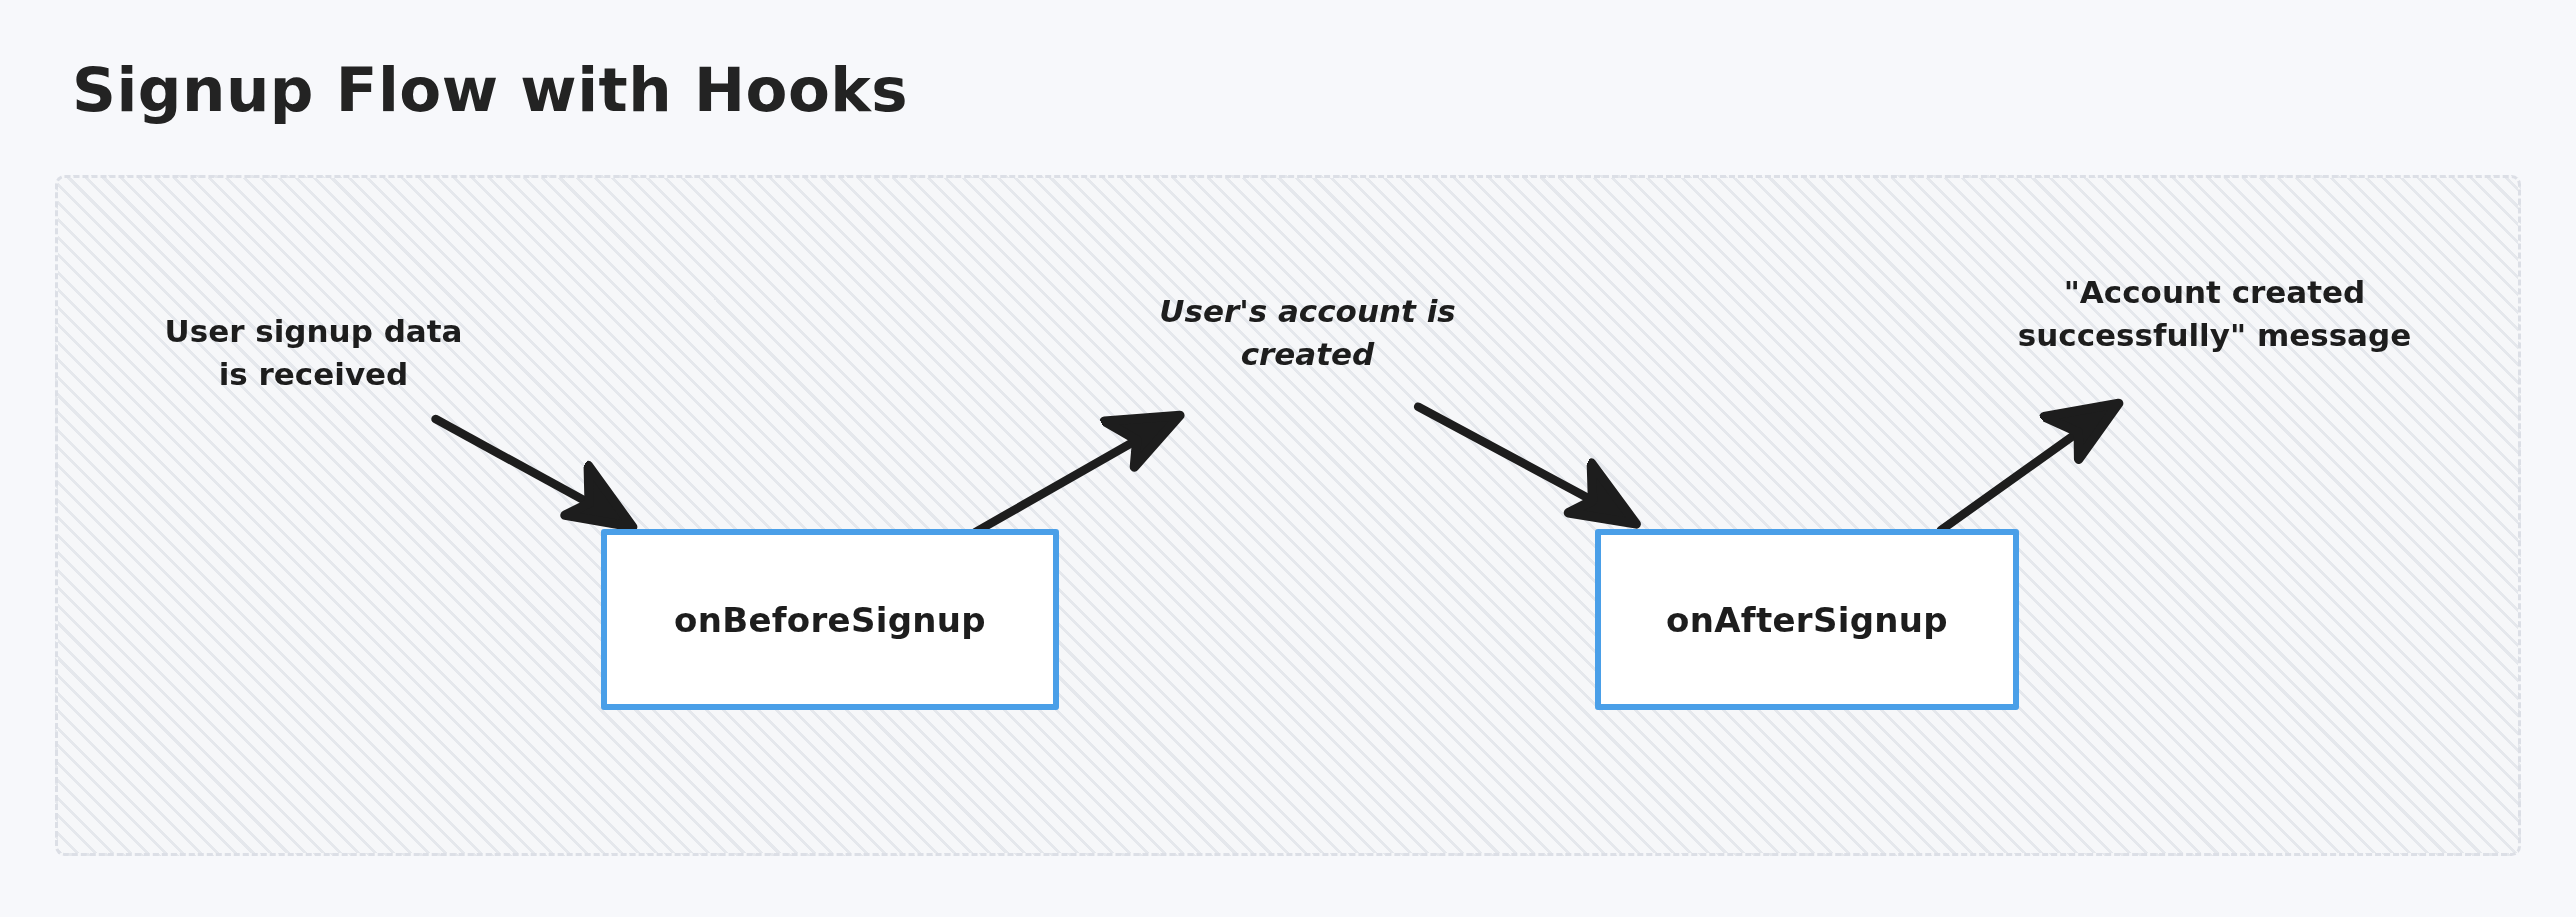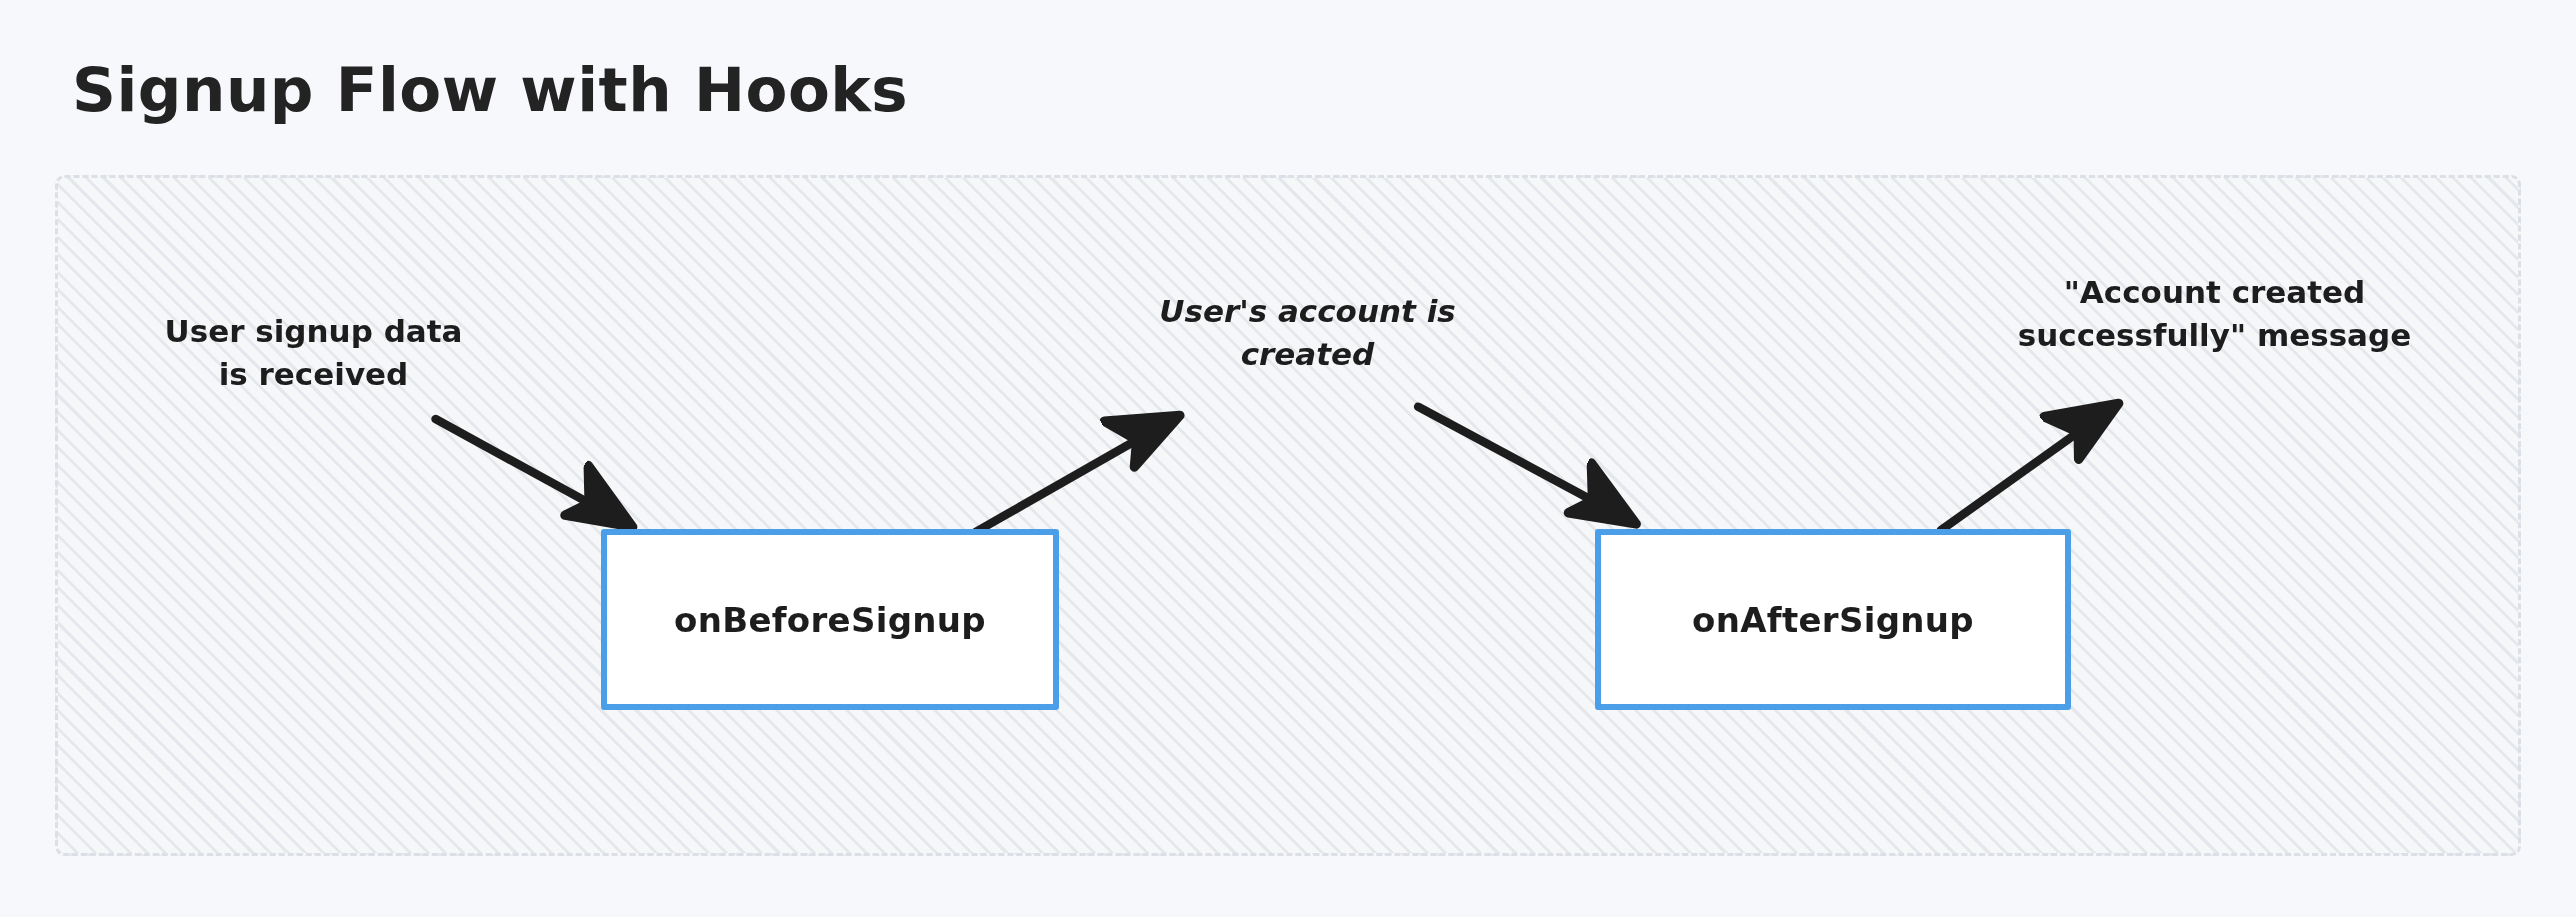--- a/index.html
+++ b/index.html
@@ -80,21 +80,21 @@
   .node-label {
     font-family: "DejaVu Sans", sans-serif;
     font-size: 34px;
     font-weight: 700;
     color: #1d1d1d;
     letter-spacing: 0.3px;
     white-space: nowrap;
   }
 
   #node-before-signup { left: 601px;  top: 529px; width: 458px; height: 181px; }
-  #node-after-signup  { left: 1595px; top: 529px; width: 476px; height: 181px; }
+  #node-after-signup  { left: 1595px; top: 529px; width: 424px; height: 181px; }
 
   
   .edge-label {
     position: absolute;
     font-family: "DejaVu Sans", sans-serif;
     font-size: 31px;
     font-weight: 700;
     color: #1d1d1d;
     text-align: center;
     line-height: 1.38;

